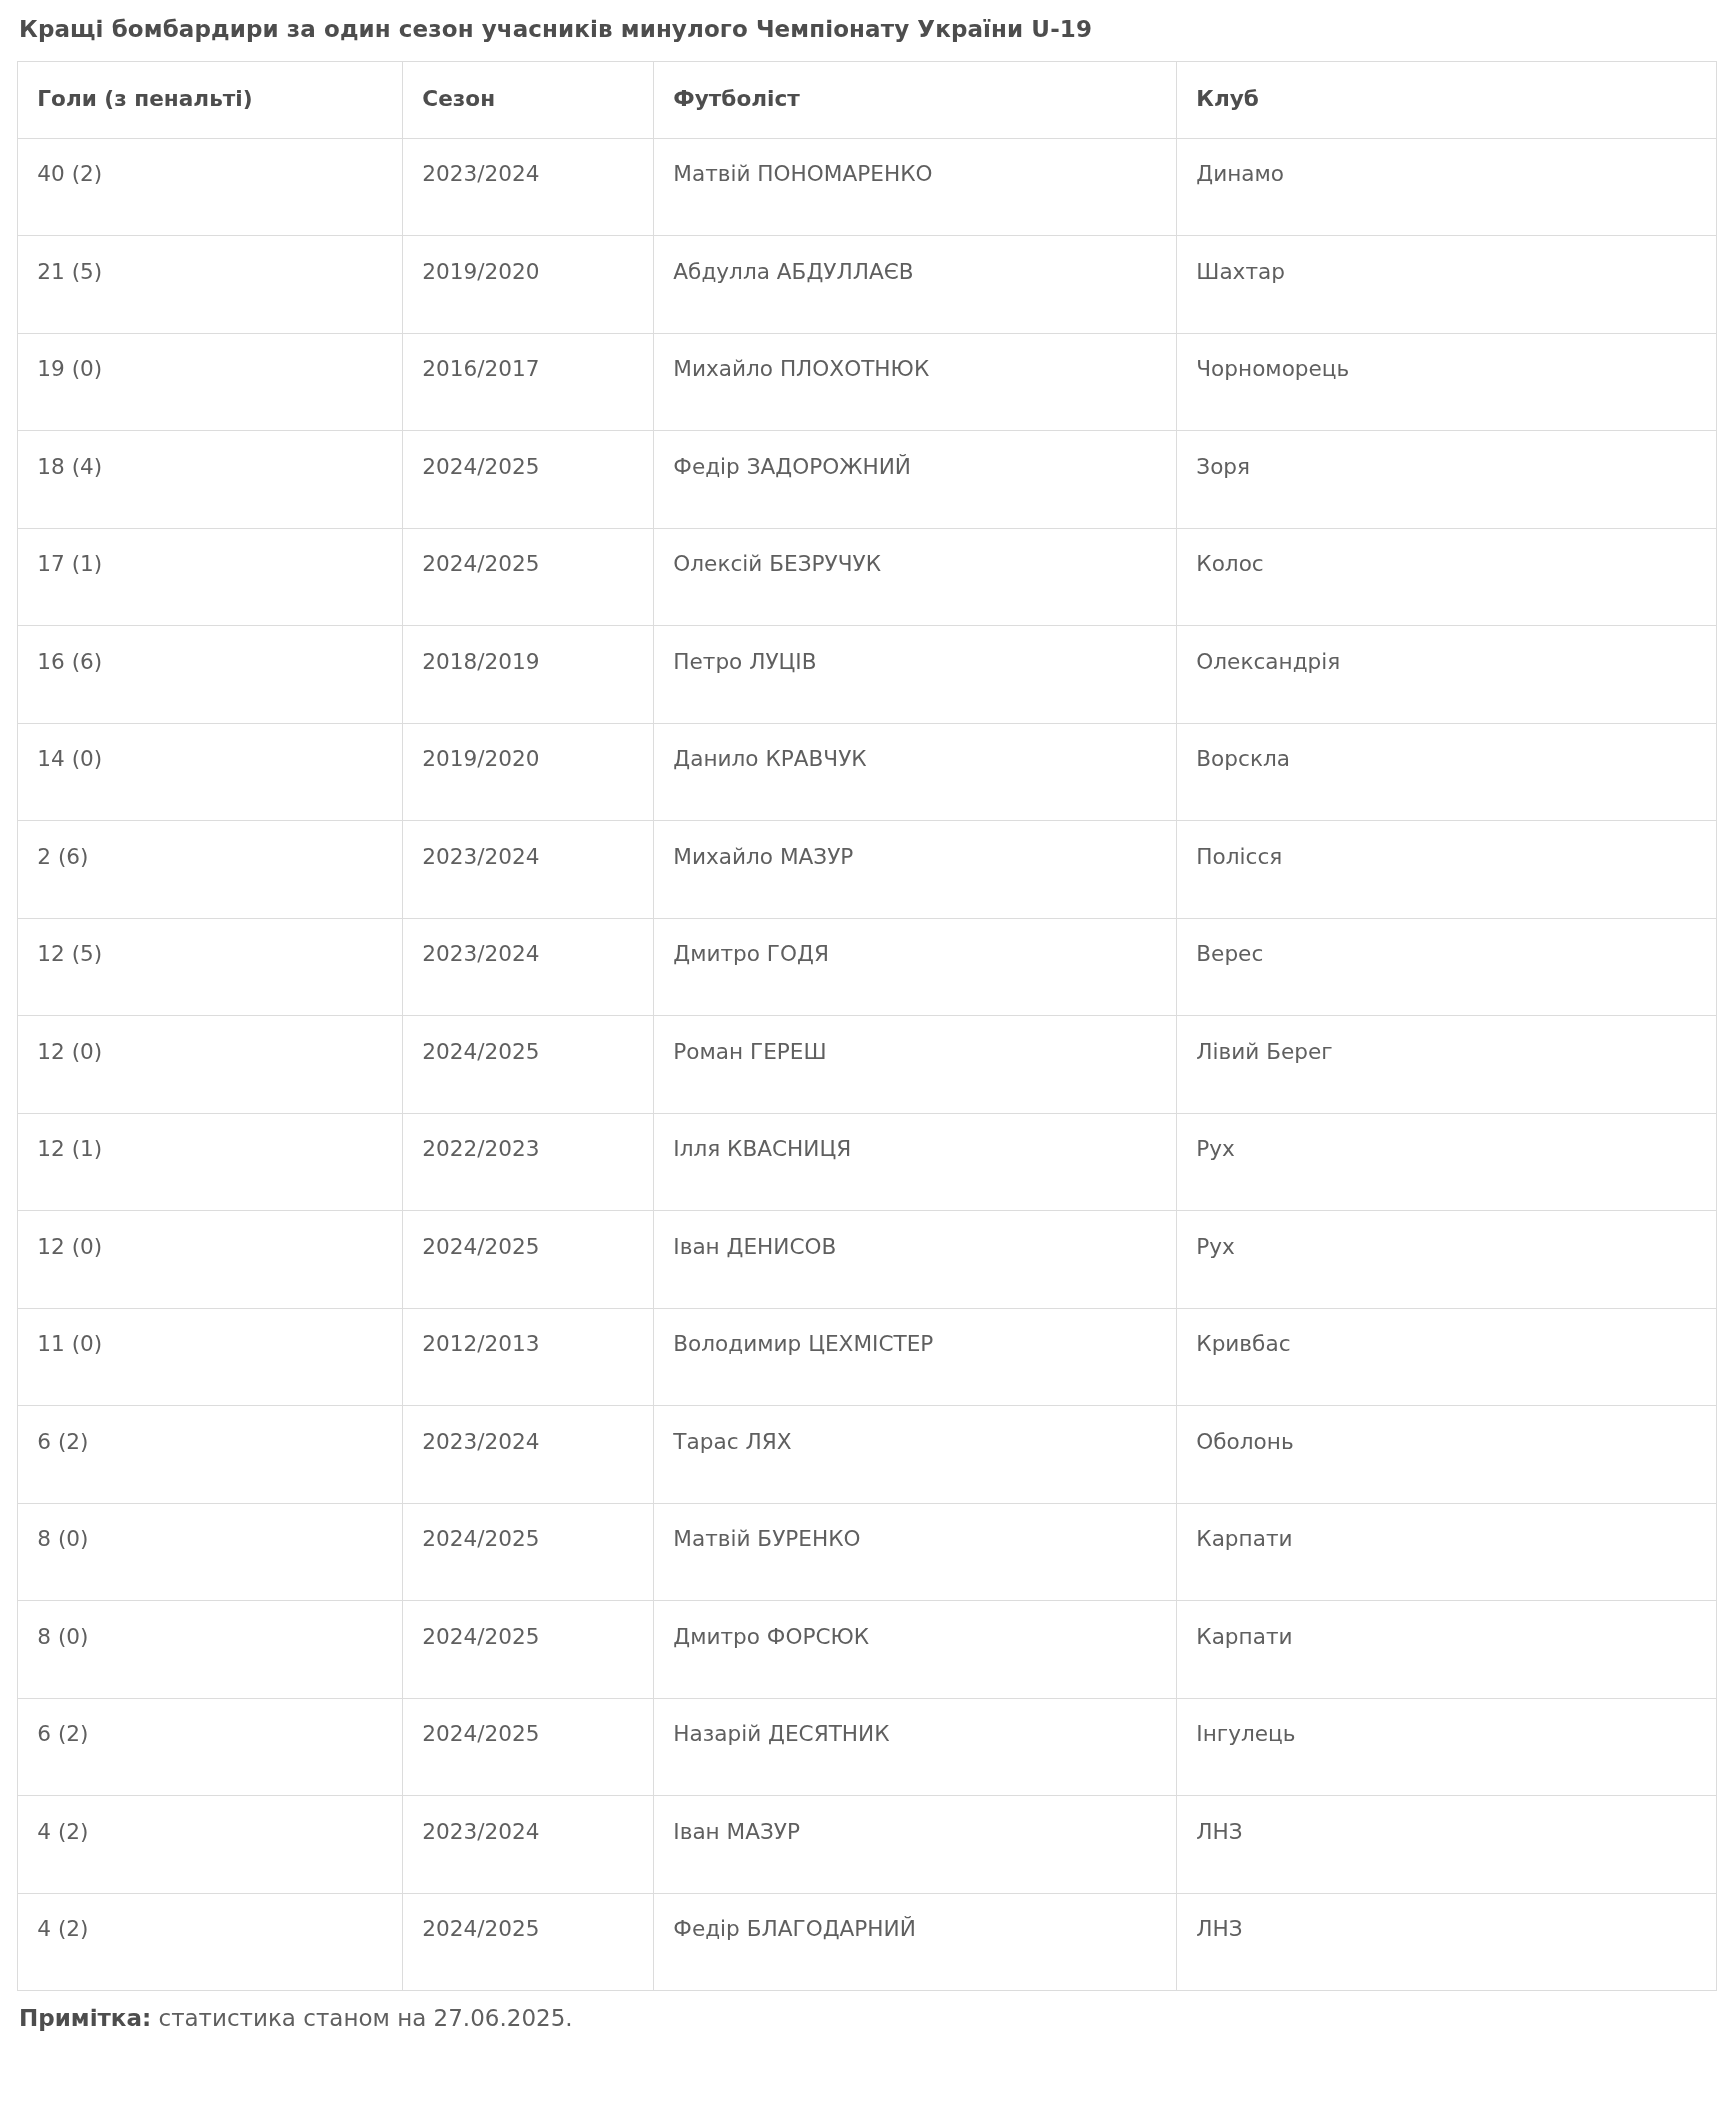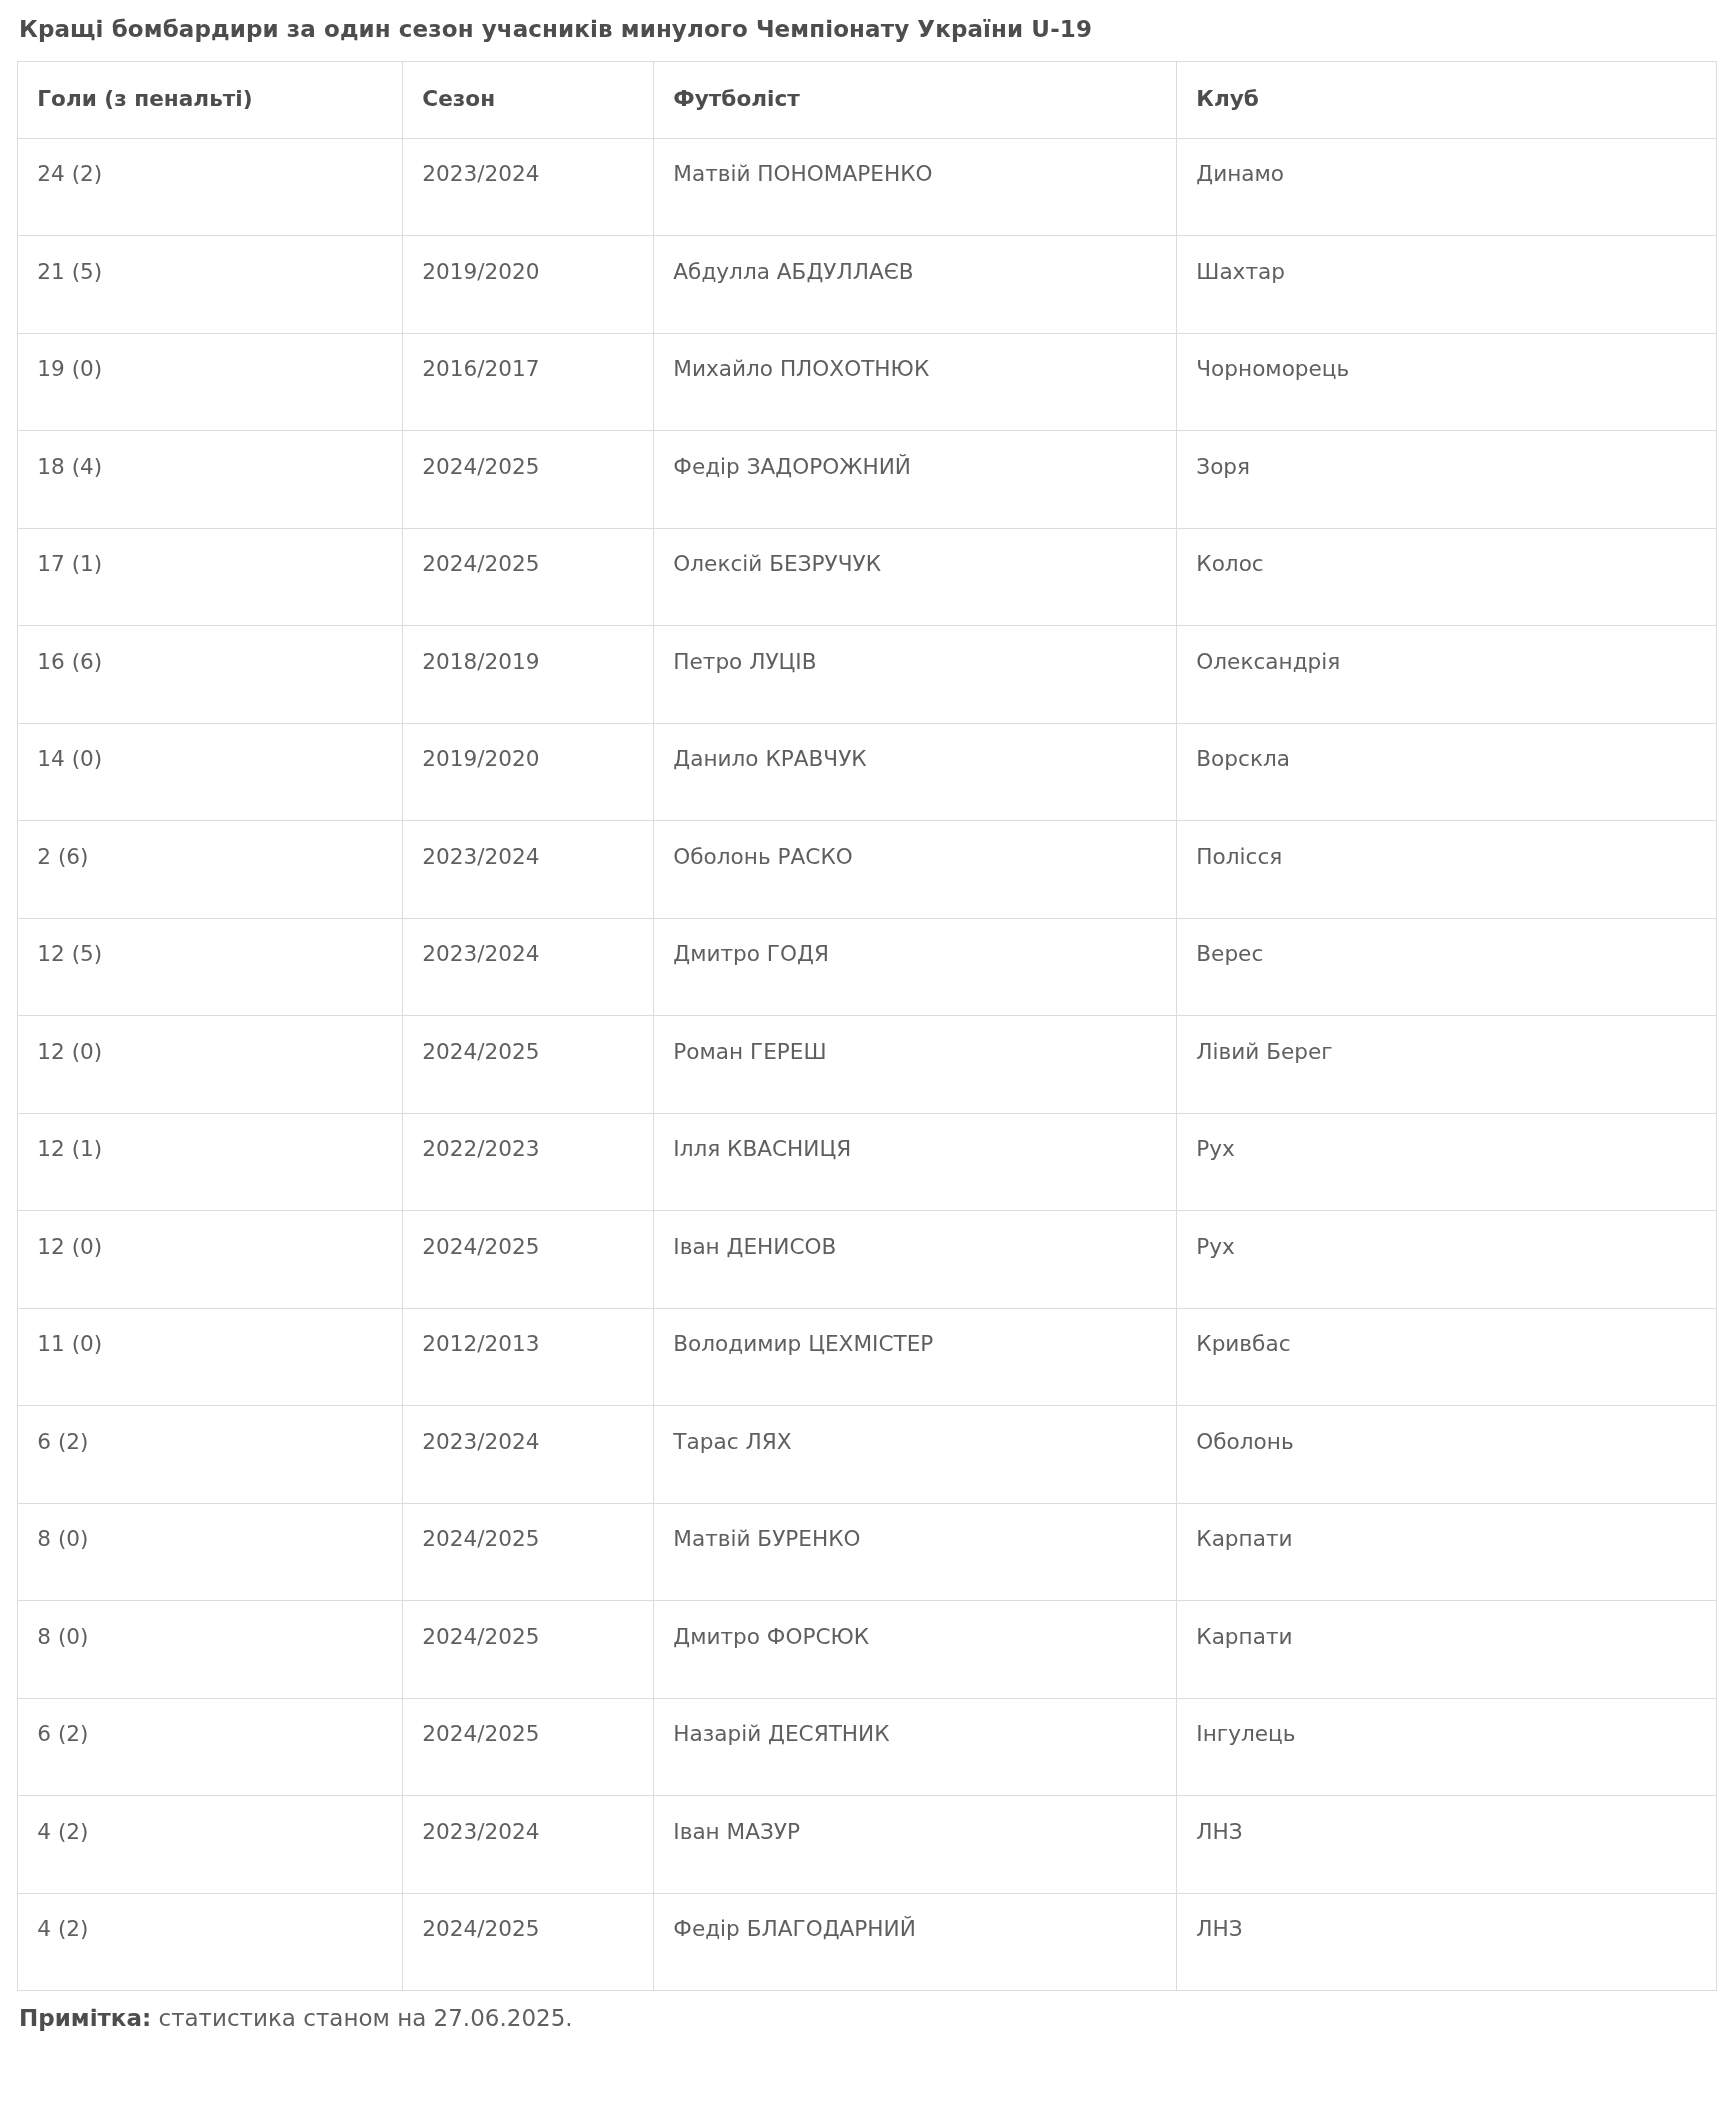--- a/index.html
+++ b/index.html
@@ -82,21 +82,21 @@
     <thead>
       <tr>
         <th>Голи (з пенальті)</th>
         <th>Сезон</th>
         <th>Футболіст</th>
         <th>Клуб</th>
       </tr>
     </thead>
     <tbody>
       <tr>
-        <td>24 (2)</td>
+        <td>40 (2)</td>
         <td>2023/2024</td>
         <td>Матвій ПОНОМАРЕНКО</td>
         <td>Динамо</td>
       </tr>
       <tr>
         <td>21 (5)</td>
         <td>2019/2020</td>
         <td>Абдулла АБДУЛЛАЄВ</td>
         <td>Шахтар</td>
       </tr>
@@ -126,21 +126,21 @@
       </tr>
       <tr>
         <td>14 (0)</td>
         <td>2019/2020</td>
         <td>Данило КРАВЧУК</td>
         <td>Ворскла</td>
       </tr>
       <tr>
         <td>2 (6)</td>
         <td>2023/2024</td>
-        <td>Оболонь РАСКО</td>
+        <td>Михайло МАЗУР</td>
         <td>Полісся</td>
       </tr>
       <tr>
         <td>12 (5)</td>
         <td>2023/2024</td>
         <td>Дмитро ГОДЯ</td>
         <td>Верес</td>
       </tr>
       <tr>
         <td>12 (0)</td>

